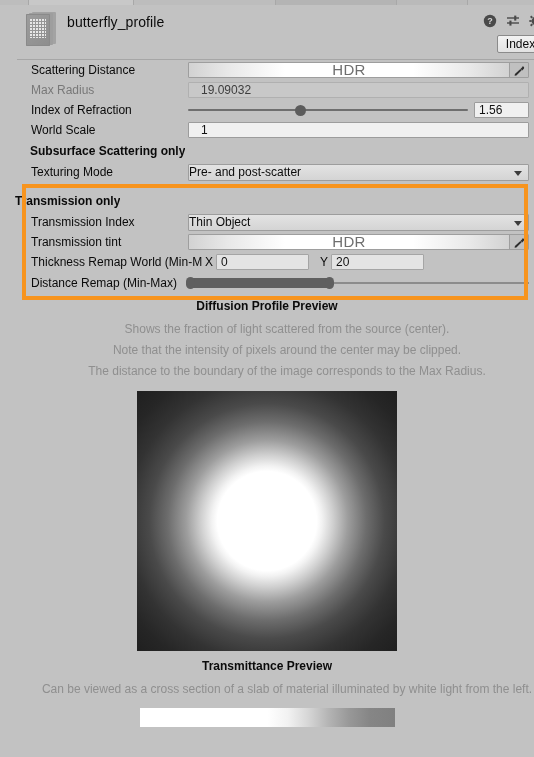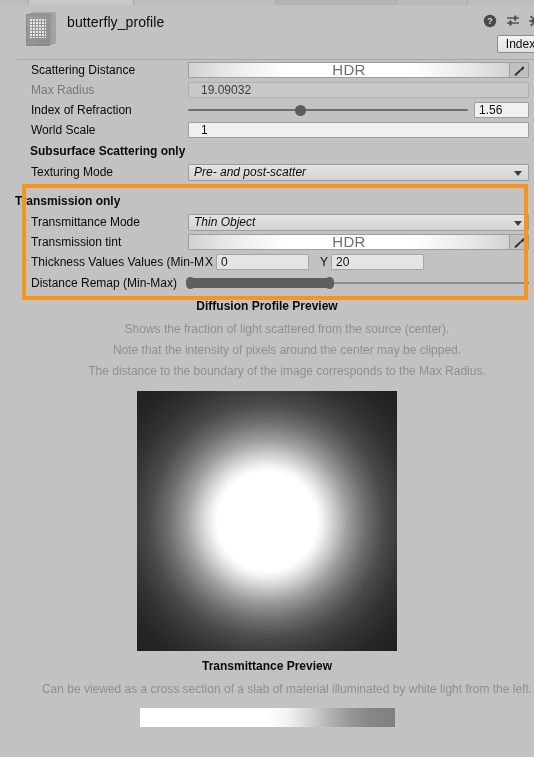--- a/index.html
+++ b/index.html
@@ -191,26 +191,24 @@
   
   .dropdown {
     position: relative;
     height: 17px;
     background: linear-gradient(#e3e3e3,#d4d4d4);
     border: 1px solid #9d9d9d;
     border-radius: 1px;
     box-sizing: border-box;
     font-size: 12px;
     line-height: 15px;
-    padding-left: 5px;
     color: #0c0c0c;
     cursor: pointer;
     white-space: nowrap;
     overflow: hidden;
-    font-style: italic;
   }
   .dropdown .arrow {
     position: absolute;
     right: 6px; top: 6px;
     width: 0; height: 0;
     border-left: 4.5px solid transparent;
     border-right: 4.5px solid transparent;
     border-top: 5px solid #3c3c3c;
   }
 
@@ -461,21 +459,21 @@
       </div>
     </div>
 
     <div style="height:8px"></div>
 
     <div class="row section">
       <div class="lbl bold" style="width:auto;padding-left:15px;">Transmission only</div>
     </div>
 
     <div class="row">
-      <div class="lbl">Transmittance Mode</div>
+      <div class="lbl">Transmission Index</div>
       <div class="field">
         <div class="dropdown">
           <span>Thin Object</span>
           <span class="arrow"></span>
         </div>
       </div>
     </div>
 
     <div class="row">
       <div class="lbl">Transmission tint</div>
@@ -488,21 +486,21 @@
             <svg width="12" height="12" viewBox="0 0 12 12">
               <path d="M9.6 1.2 a1.6 1.6 0 0 1 1.2 2.6 L9.2 5.4 l-1.6-1.6 1.6-1.6 z" fill="#2d2d2d"></path>
               <path d="M7.4 4.0 L8.6 5.2 L3.4 10.4 L1.6 10.7 L1.9 8.9 z" fill="#2d2d2d"></path>
             </svg>
           </div>
         </div>
       </div>
     </div>
 
     <div class="row">
-      <div class="lbl" style="width:205px;">Thickness Values Values (Min-M</div>
+      <div class="lbl" style="width:205px;">Thickness Remap World (Min-M</div>
       <div class="field vec2" style="flex:none;">
         <span class="axis">X</span>
         <div class="vfield">0</div>
         <span class="axis y">Y</span>
         <div class="vfield">20</div>
       </div>
     </div>
 
     <div class="row" style="height:22px;">
       <div class="lbl">Distance Remap (Min-Max)</div>

